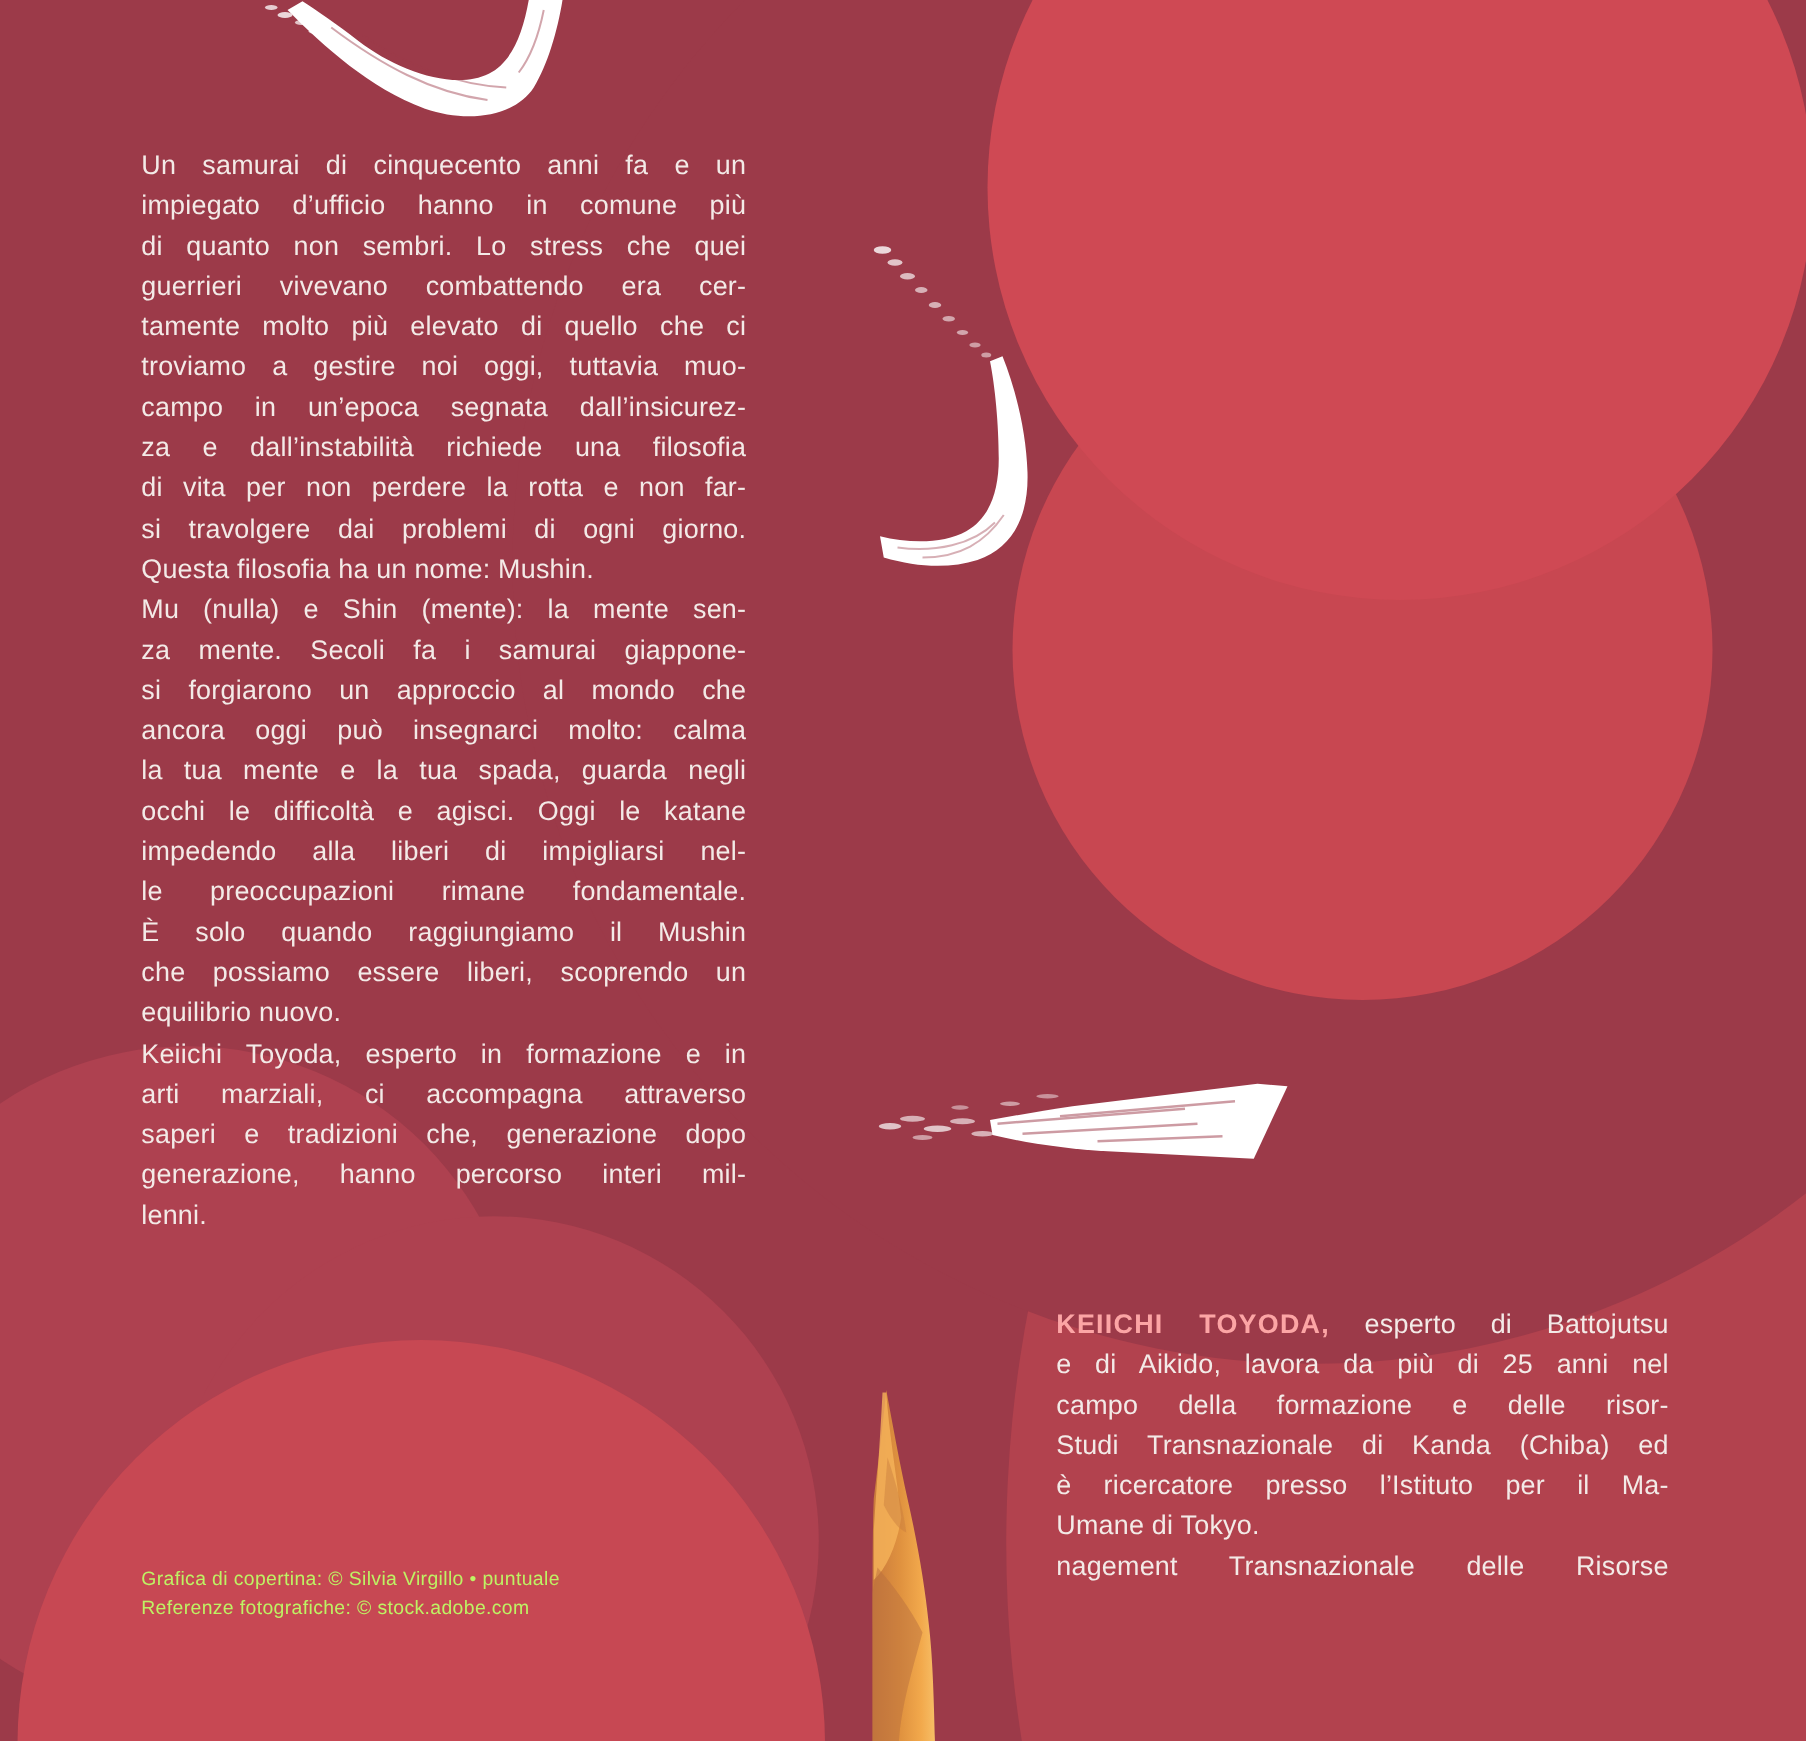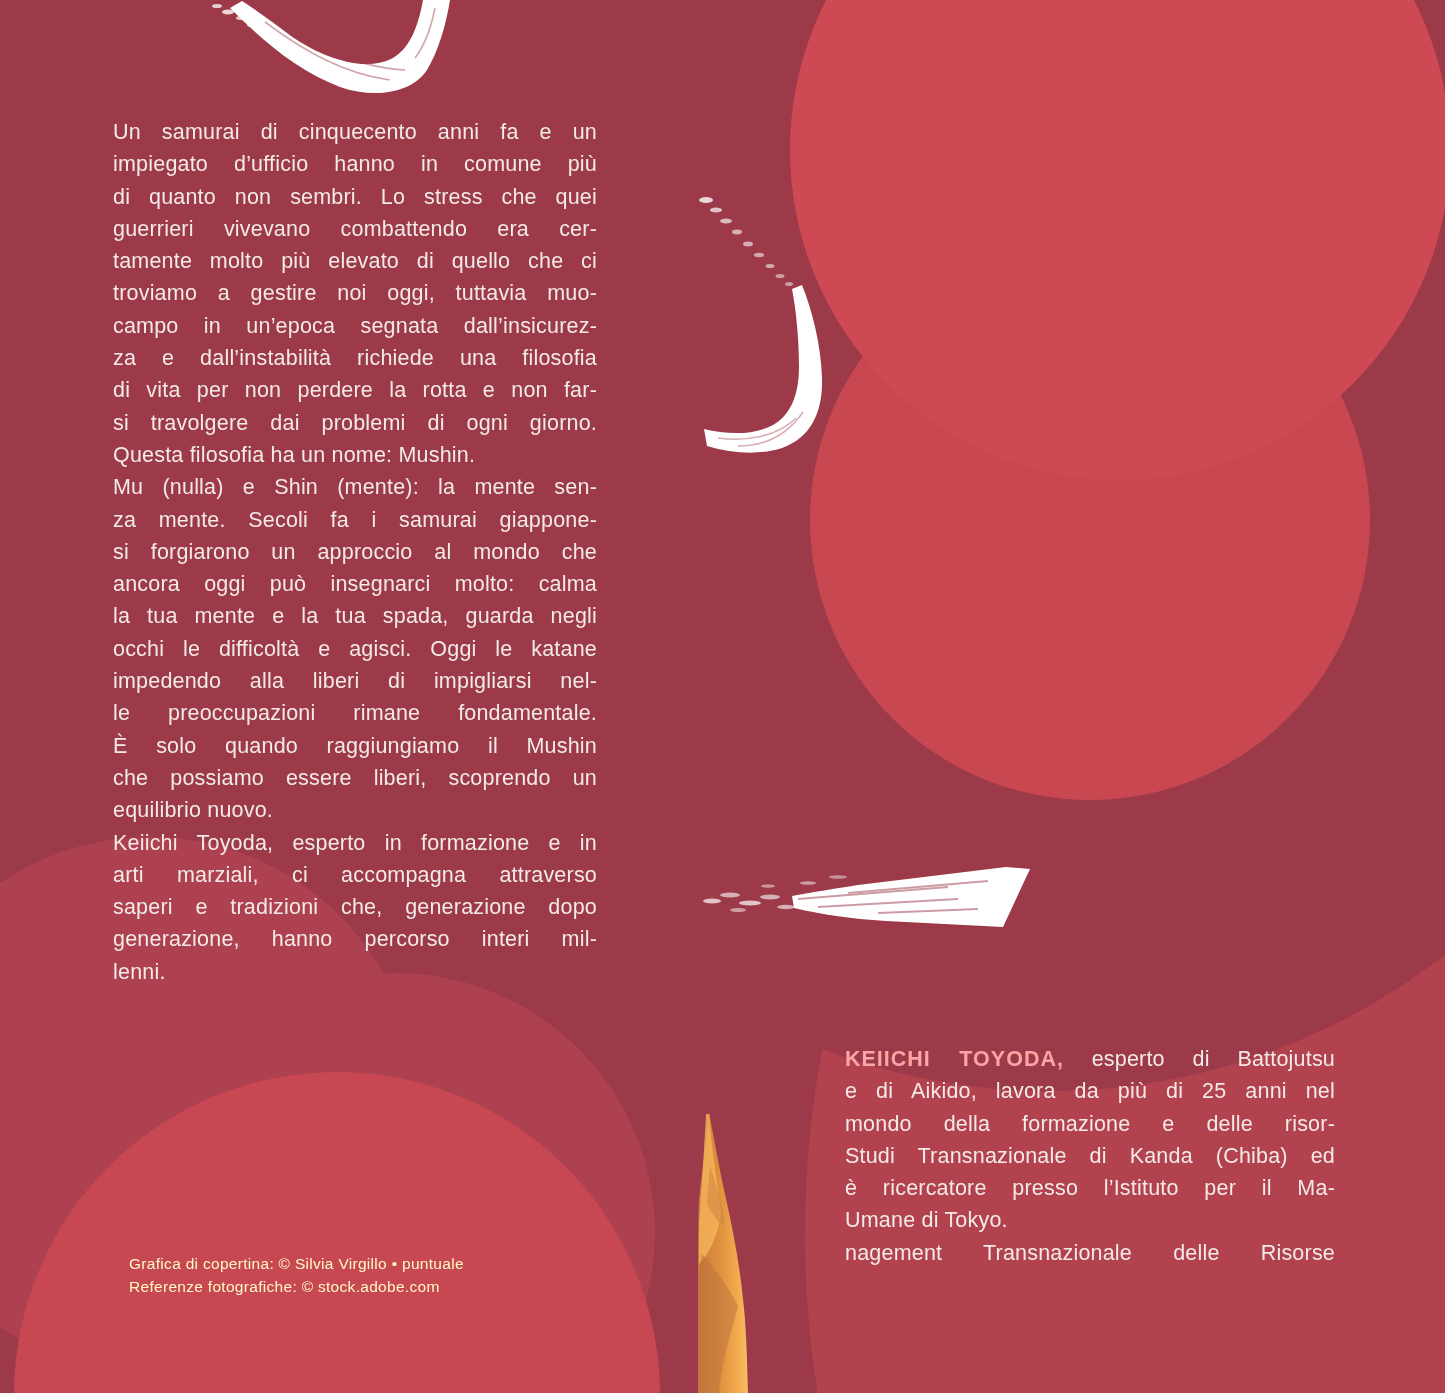--- a/index.html
+++ b/index.html
@@ -26,22 +26,22 @@
     font-size:21.5px;
     line-height:32.3px;
     letter-spacing:0.2px;
   }
   .synopsis{left:113px;top:116px;width:484px;}
   .bio{left:845px;top:1043px;width:490px;}
   .line{text-align:justify;text-align-last:justify;}
   .line.last{text-align-last:left;}
   .author-name{color:#fca5a5;font-weight:bold;letter-spacing:1px;}
   .credits{
-    position:absolute;left:129px;top:1252px;
-    color:#fef9c3;font-size:15.5px;line-height:23px;
+    position:absolute;left:113px;top:1252px;
+    color:#bef264;font-size:15.5px;line-height:23px;
     letter-spacing:0.3px;white-space:nowrap;
   }
 </style>
 </head>
 <body>
 
 <div class="cover">
 
   <div class="circle c-r4"></div>
   <div class="circle c-r3"></div>
@@ -165,21 +165,21 @@
 
   <div class="credits">
     <div>Grafica di copertina: © Silvia Virgillo • puntuale</div>
     <div>Referenze fotografiche: © stock.adobe.com</div>
   </div>
 
   <div class="textblock bio">
     <div class="line"><span class="author-name">KEIICHI TOYODA,</span><span> esperto di Battojutsu</span></div>
     <div>
         <div class="line">e di Aikido, lavora da più di 25 anni nel</div>
-        <div class="line">mondo della formazione e delle risor-</div>
+        <div class="line">campo della formazione e delle risor-</div>
         <div class="line">Studi Transnazionale di Kanda (Chiba) ed</div>
         <div class="line">è ricercatore presso l’Istituto per il Ma-</div>
         <div class="line last">Umane di Tokyo.</div>
         <div class="line">nagement Transnazionale delle Risorse</div>
       </div>
   </div>
 
 </div>
 
 </body></html>

